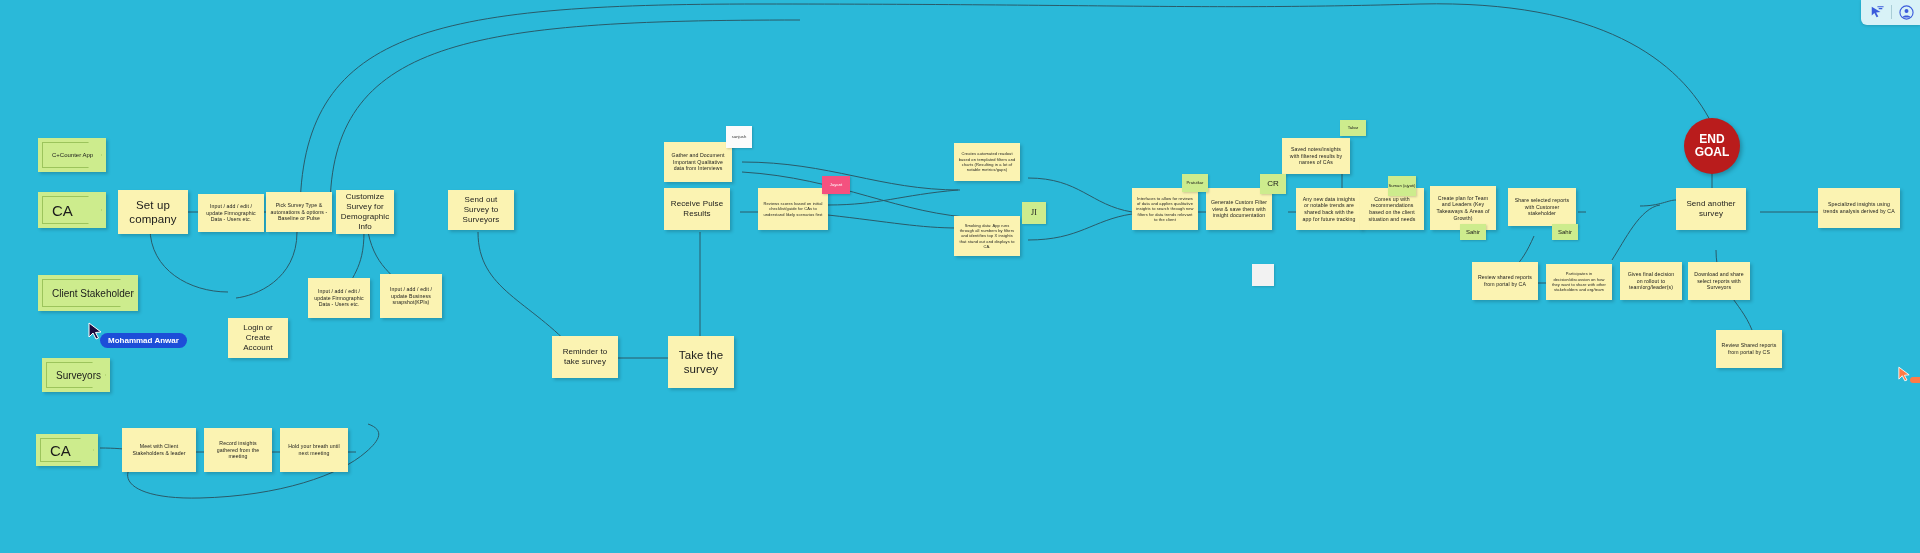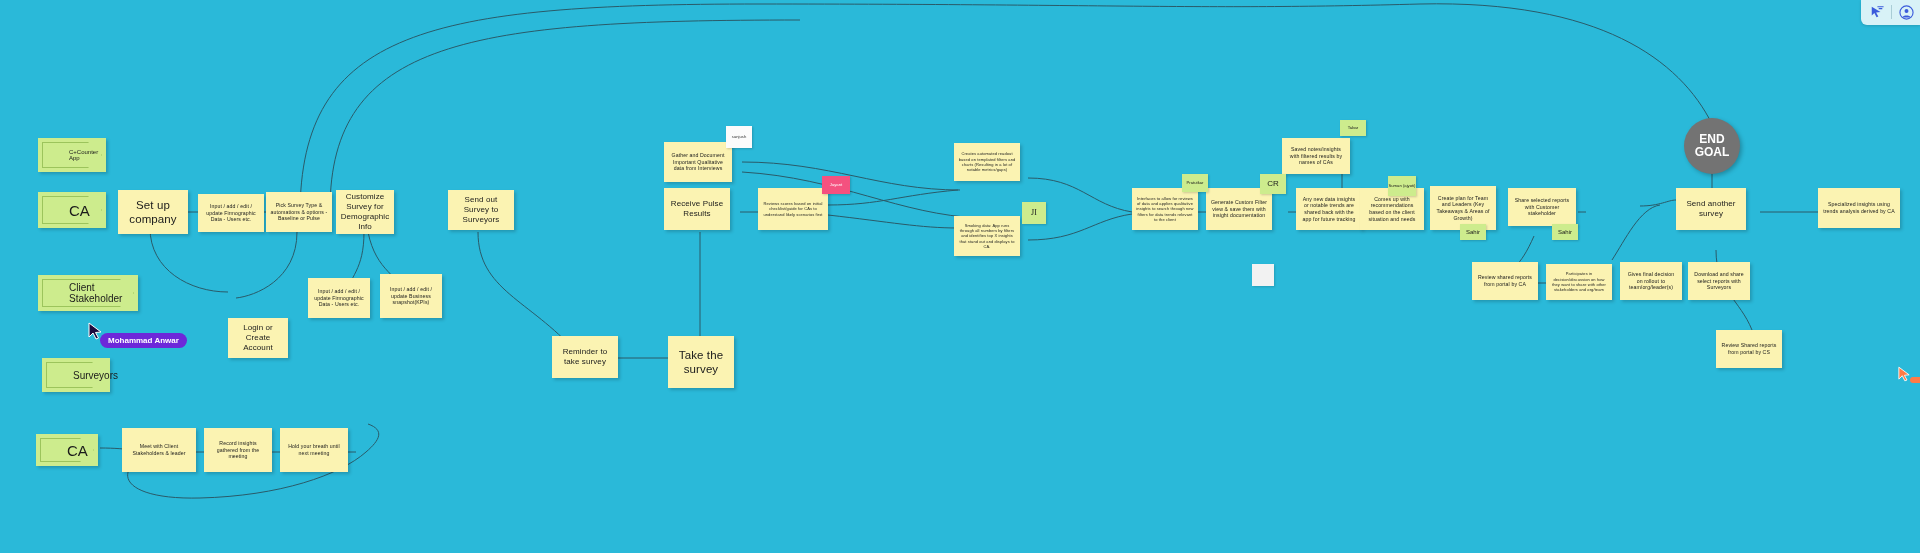--- a/index.html
+++ b/index.html
@@ -31,21 +31,20 @@
   .note.tiny{font-size:4px;line-height:1.35;}
 
   
   .lane{
     position:absolute;
     background:#cdec8d;
     box-shadow:2px 2px 3px rgba(0,0,0,.18);
     box-sizing:border-box;
     display:flex;align-items:center;
     color:#1b1b1b;
-    padding-left:17px;
   }
   .lane .arrow{
     position:absolute;left:4px;top:4px;right:4px;bottom:4px;
     border:1px solid #9cc45c;
     clip-path:polygon(0 0, calc(100% - 14px) 0, 100% 50%, calc(100% - 14px) 100%, 0 100%);
   }
   .lane .lane-label{position:relative;padding-left:14px;z-index:2;}
   .lane.l-big .lane-label{font-size:15px;}
   .lane.l-med .lane-label{font-size:10px;}
   .lane.l-sm  .lane-label{font-size:6px;}
@@ -67,32 +66,32 @@
   
   .tag.pink{background:#f4517f;color:#fff;}
   
   .tag.white{background:#fbfbfb;color:#333;}
   
   .blank{position:absolute;background:#f2f2f2;box-shadow:1px 1px 2px rgba(0,0,0,.15);}
 
   
   .endgoal{
     position:absolute;border-radius:50%;
-    background:#737373;color:#fff;
+    background:#b91c1c;color:#fff;
     display:flex;align-items:center;justify-content:center;
     text-align:center;font-weight:bold;font-size:12px;line-height:1.1;
     box-shadow:2px 2px 4px rgba(0,0,0,.25);
   }
 
   
   .cursor{position:absolute;}
   .cursor svg{display:block;}
   .cursor .name{
     position:absolute;left:12px;top:11px;white-space:nowrap;
-    background:#6d28d9;color:#fff;border-radius:9px;
+    background:#1d4ed8;color:#fff;border-radius:9px;
     font-size:8px;padding:3px 8px;font-weight:bold;
   }
   .cursor.orange .name{background:#ff7a45;}
 
   
   .toolbar{
     position:absolute;right:0;top:0;
     background:#d8f2f7;
     border-bottom-left-radius:6px;
     display:flex;align-items:center;gap:6px;

